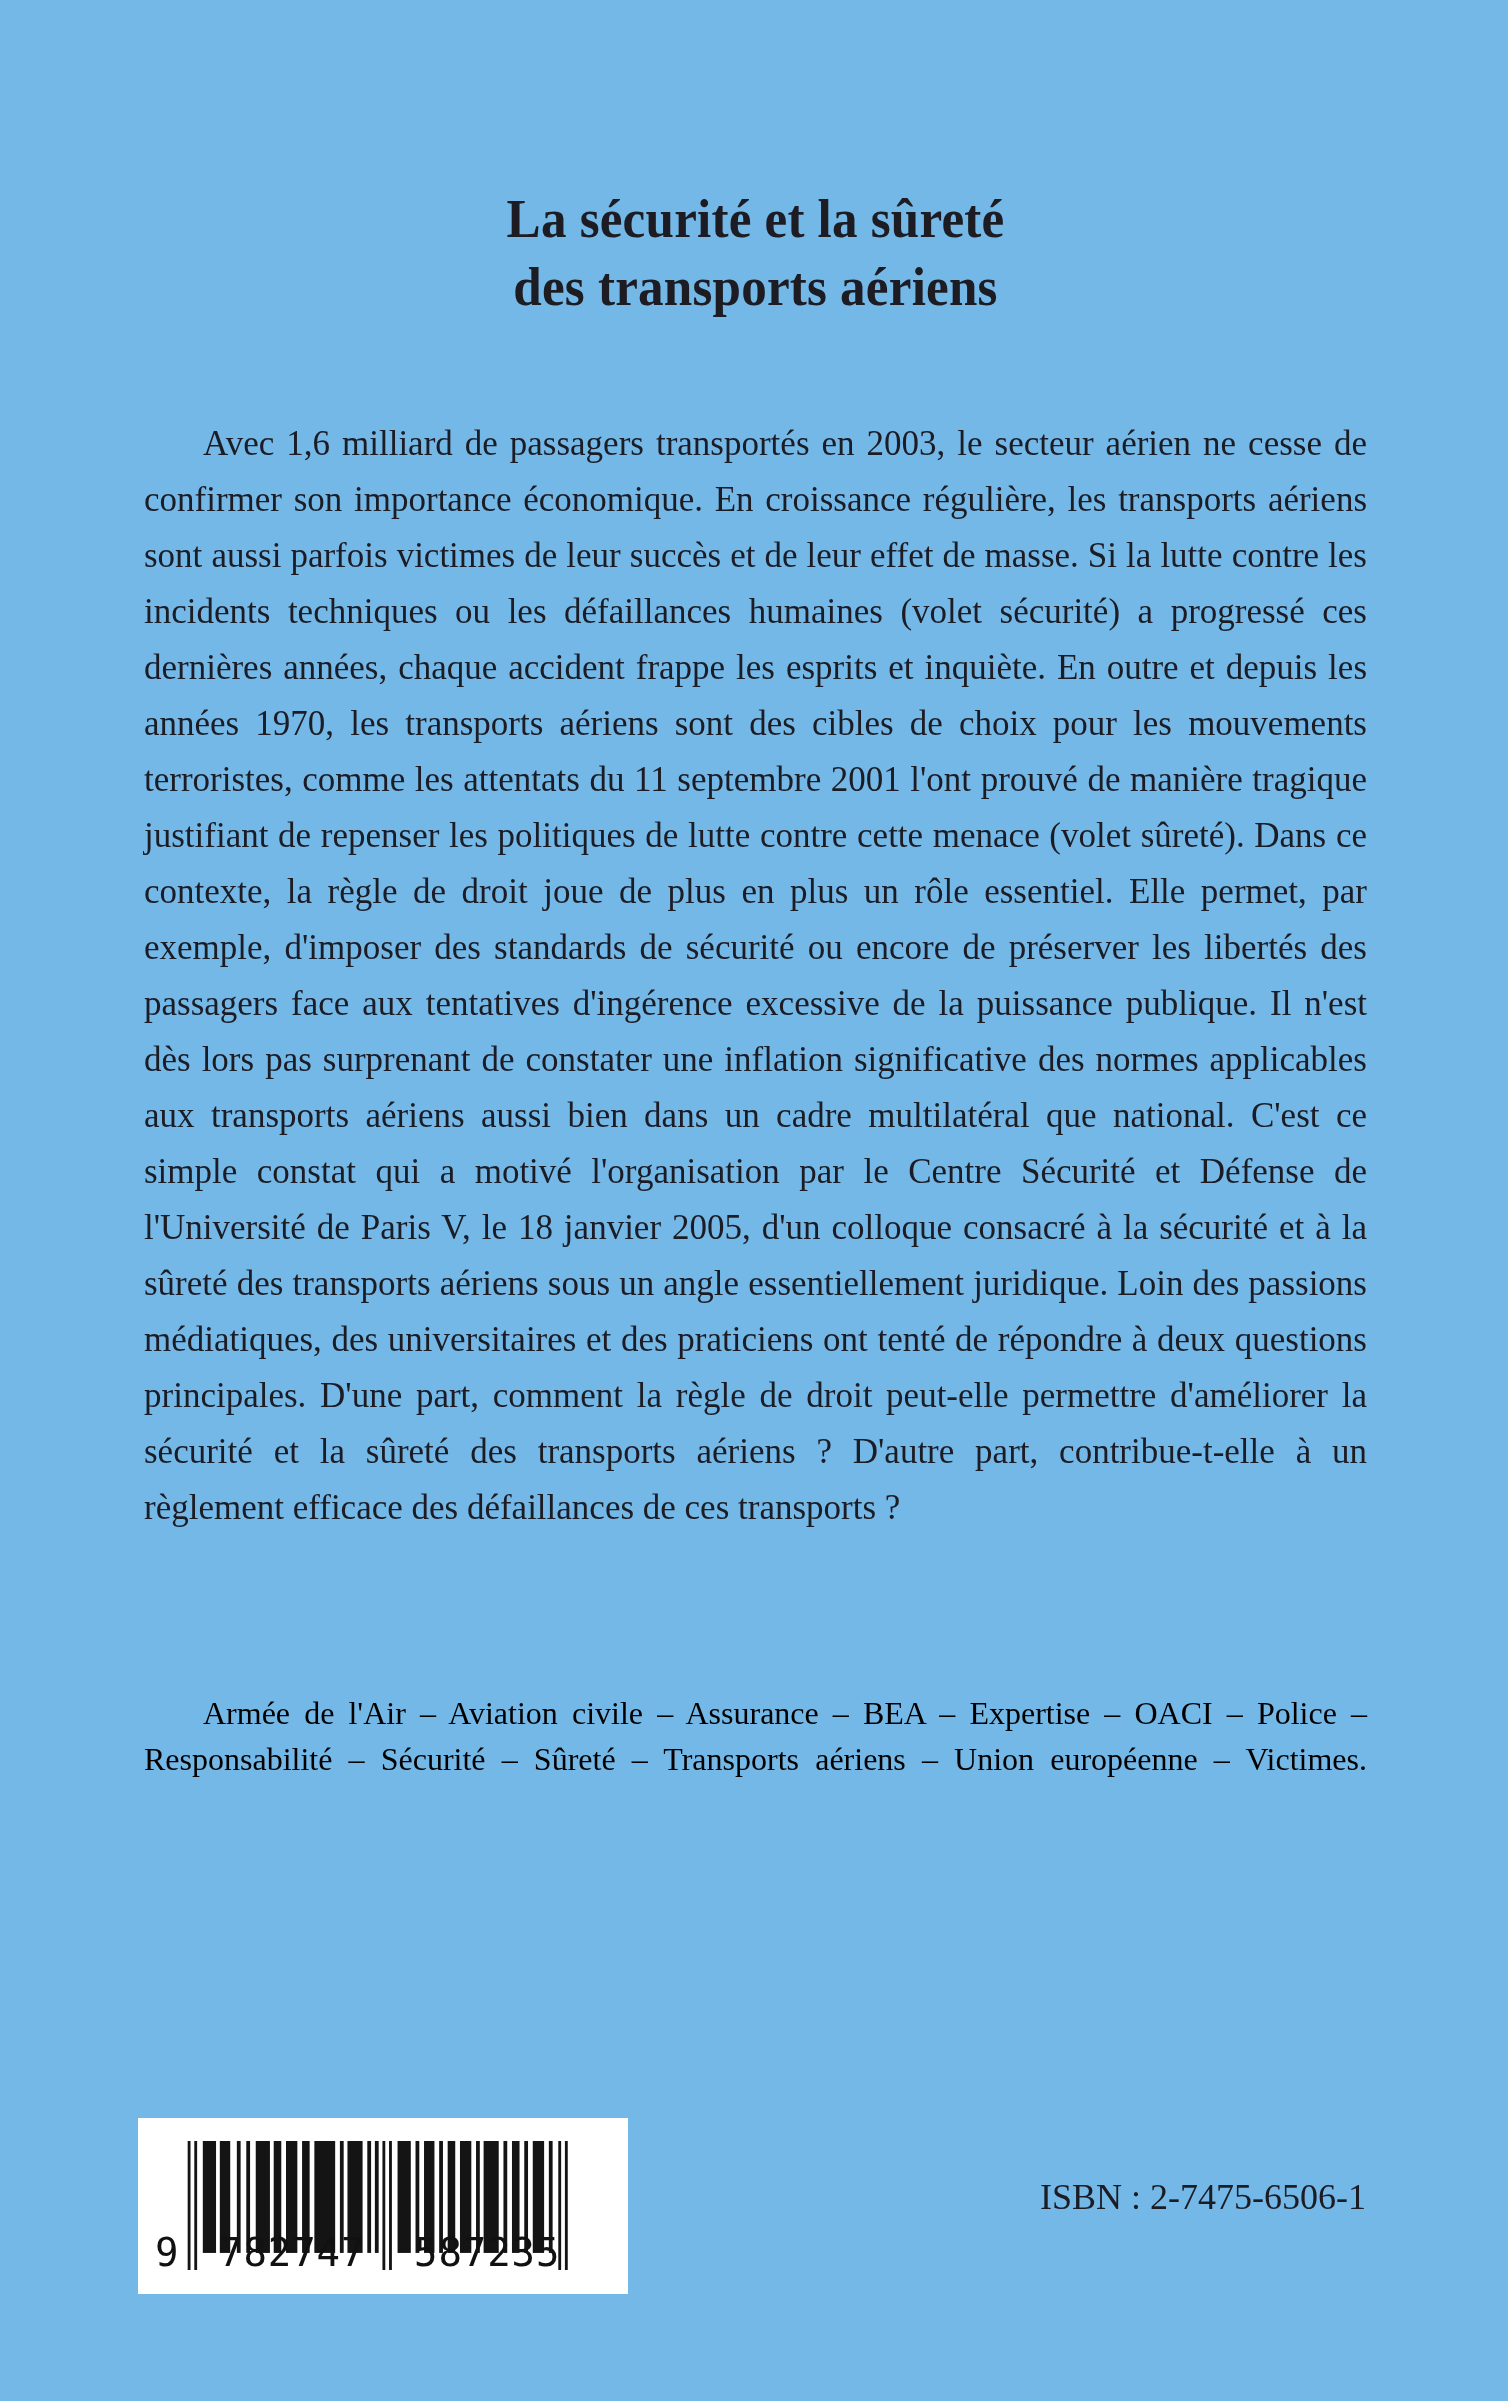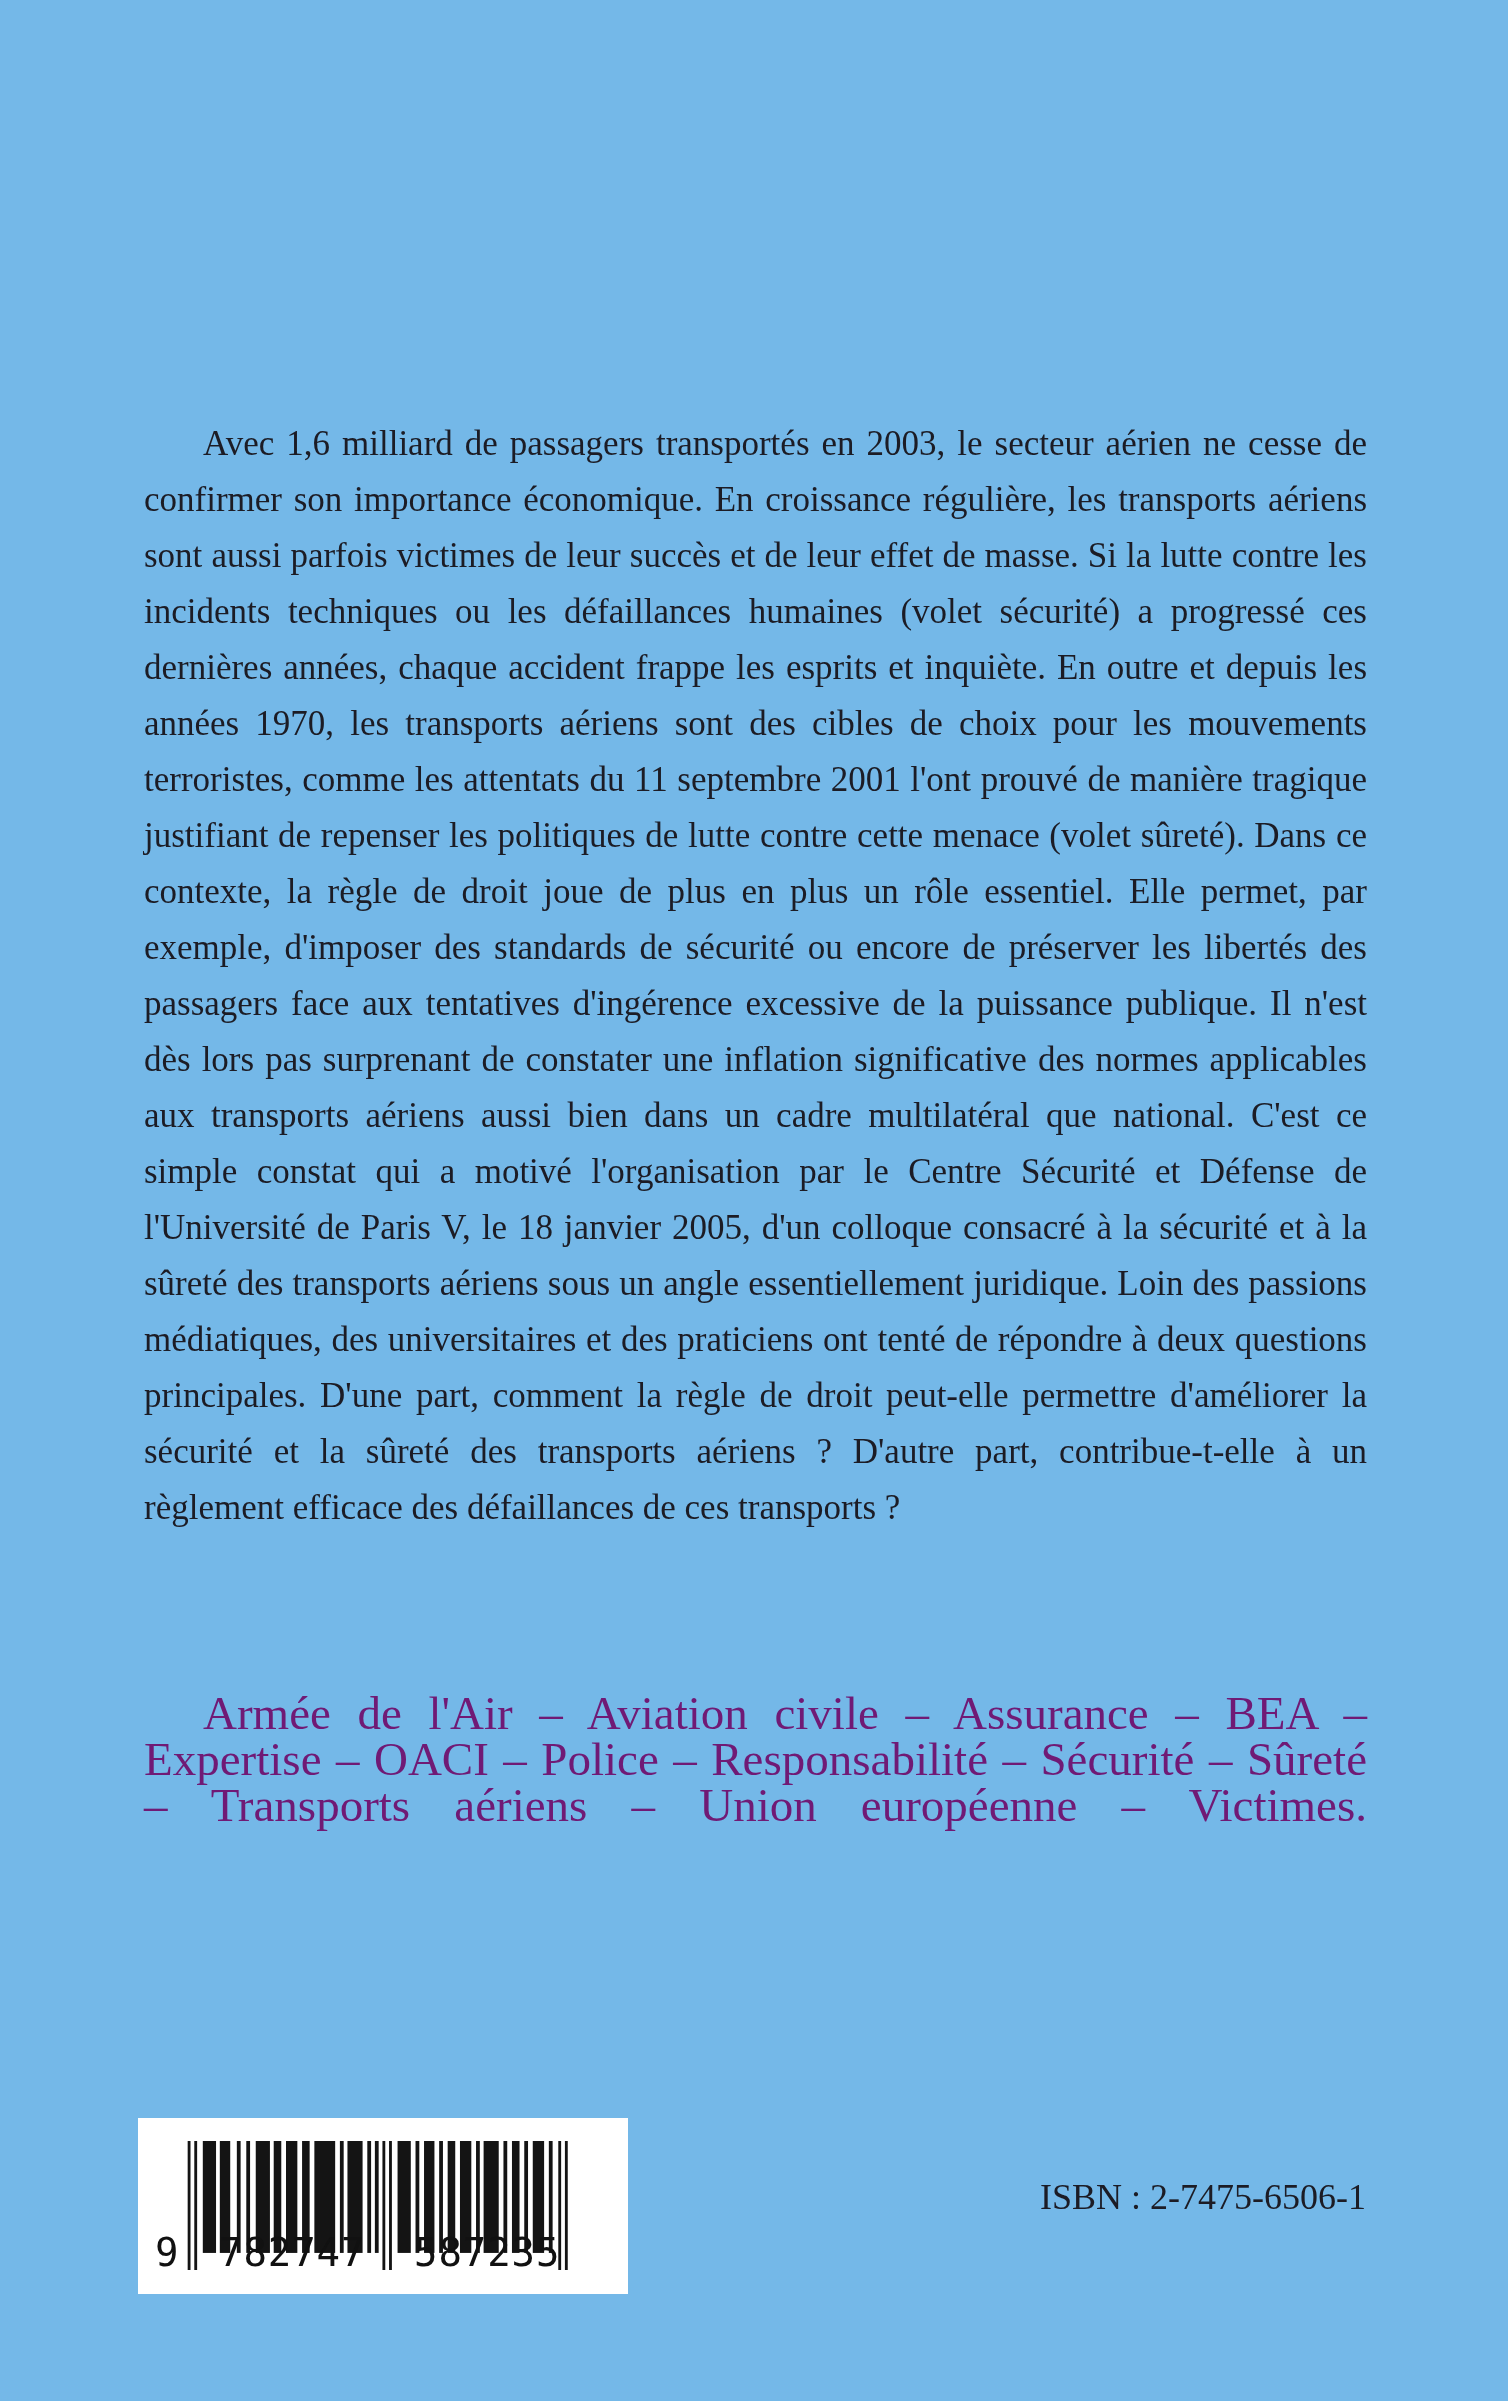--- a/index.html
+++ b/index.html
@@ -52,26 +52,26 @@
     hyphens: none;
     color: #1c1c25;
   }
 
   
   .keywords {
     position: absolute;
     left: 144px;
     top: 1690px;
     width: 1223px;
-    font-size: 47px;
+    font-size: 32px;
     line-height: 46px;
     text-align: justify;
     text-justify: inter-word;
     text-indent: 59px;
-    color: #701a75;
+    color: #000000;
   }
   .keywords::after {
     content: "";
     display: inline-block;
     width: 100%;
   }
 
   
   .barcode-box {
     position: absolute;
@@ -141,20 +141,24 @@
     line-height: 49px;
     color: #1c1c25;
     white-space: nowrap;
   }
 </style>
 </head>
 <body>
 
 <div class="page">
 
+  <div class="title-block">
+    <div class="title-line">La sécurité et la sûreté</div>
+    <div class="title-line">des transports aériens</div>
+  </div>
 
   <div class="abstract">Avec 1,6 milliard de passagers transportés en 2003, le secteur aérien ne cesse de confirmer son importance économique. En croissance régulière, les transports aériens sont aussi parfois victimes de leur succès et de leur effet de masse. Si la lutte contre les incidents techniques ou les défaillances humaines (volet sécurité) a progressé ces dernières années, chaque accident frappe les esprits  et inquiète. En outre et depuis les années 1970, les transports aériens sont des cibles de choix pour les mouvements terroristes, comme les attentats du 11 septembre 2001 l'ont prouvé de manière tragique justifiant de repenser les politiques de lutte contre cette menace (volet sûreté). Dans ce contexte, la règle de droit joue de plus en plus un rôle essentiel. Elle permet, par exemple, d'imposer des standards de sécurité ou encore de préserver les libertés des passagers face aux tentatives d'ingérence excessive de la puissance publique. Il n'est dès lors pas surprenant de constater une inflation significative des normes applicables aux transports aériens aussi bien dans un cadre multilatéral que national. C'est ce simple constat qui a motivé l'organisation par le Centre Sécurité et Défense de l'Université de Paris V, le 18 janvier 2005, d'un colloque consacré à la sécurité et à la sûreté des transports aériens sous un angle essentiellement juridique. Loin des passions médiatiques, des universitaires et des praticiens ont tenté de répondre à deux questions principales. D'une part, comment la règle de droit peut-elle permettre d'améliorer la sécurité et la sûreté des transports aériens ? D'autre part, contribue-t-elle à un règlement efficace des défaillances de ces transports ?</div>
 
   <div class="keywords">Armée de l'Air – Aviation civile – Assurance – BEA – Expertise – OACI – Police – Responsabilité – Sécurité – Sûreté – Transports aériens – Union européenne – Victimes.</div>
 
   <div class="barcode-box">
     <div class="barcode-inner">
       <svg class="barcode-svg" viewBox="0 0 440 136" preserveAspectRatio="none">
         <g fill="#141414">
 

